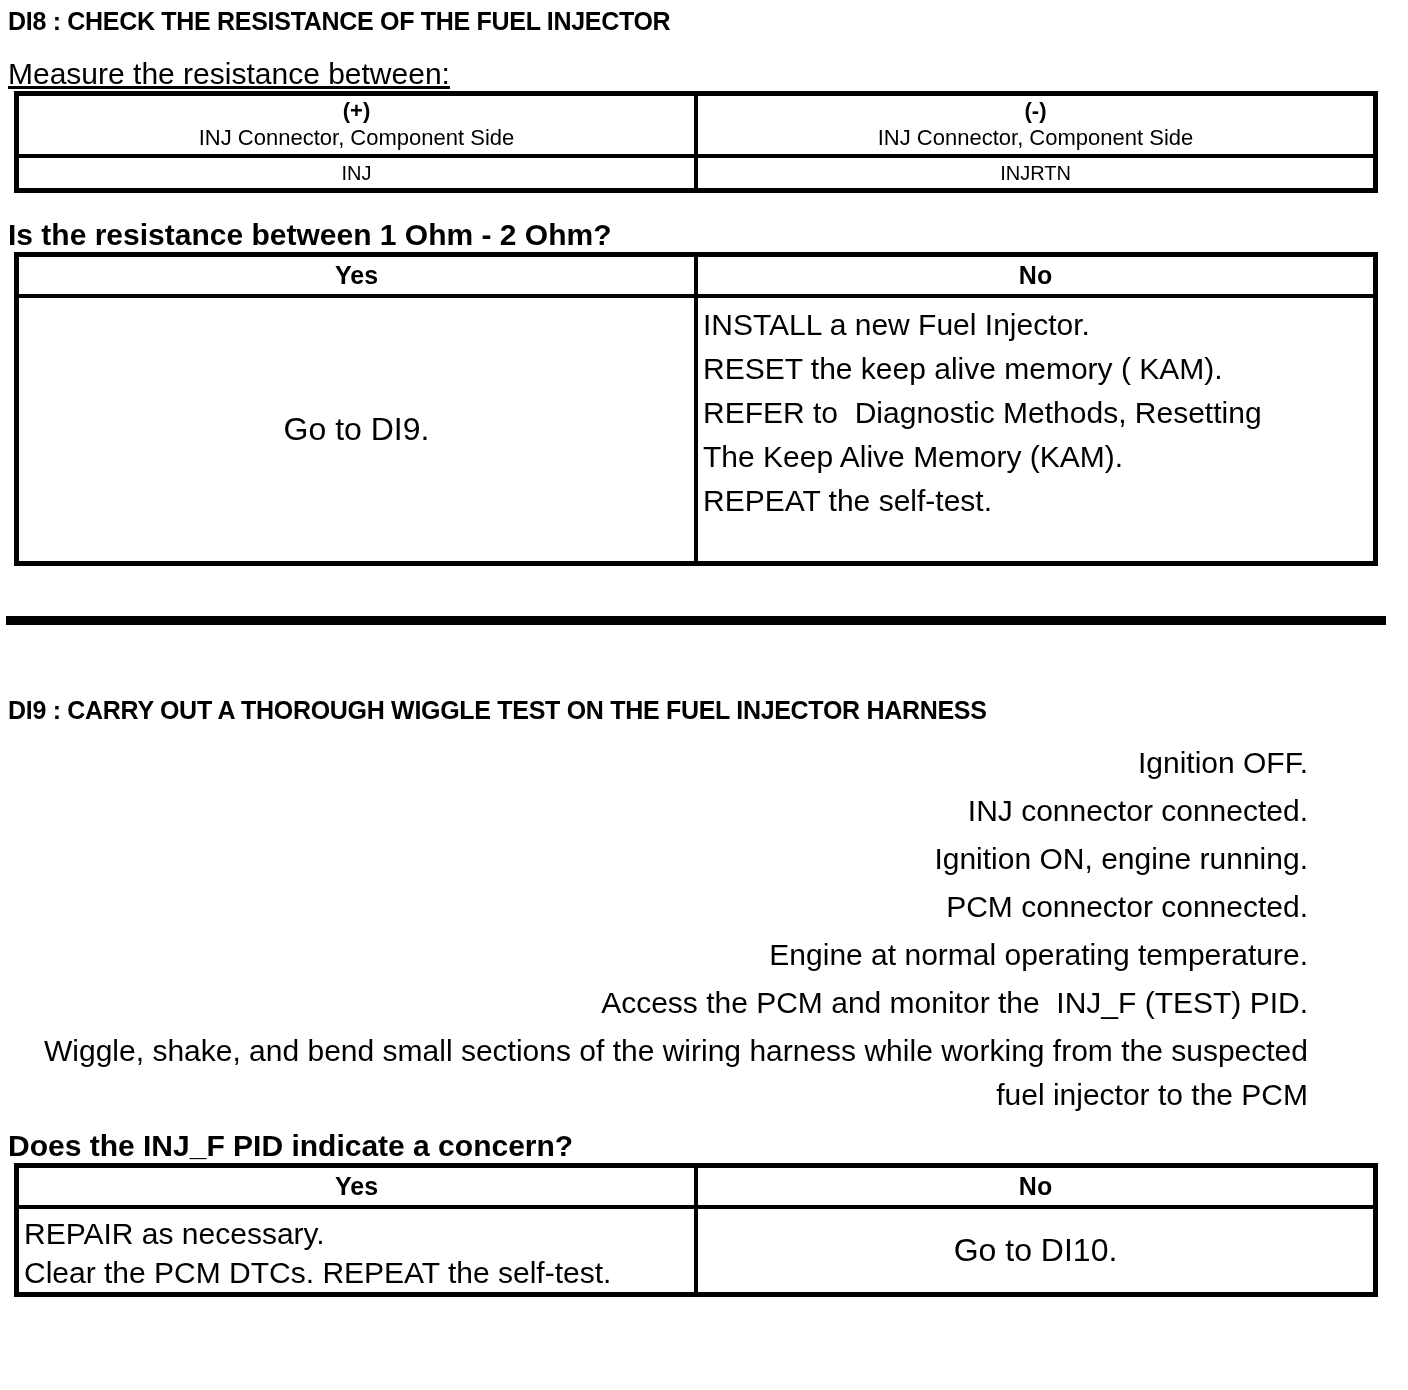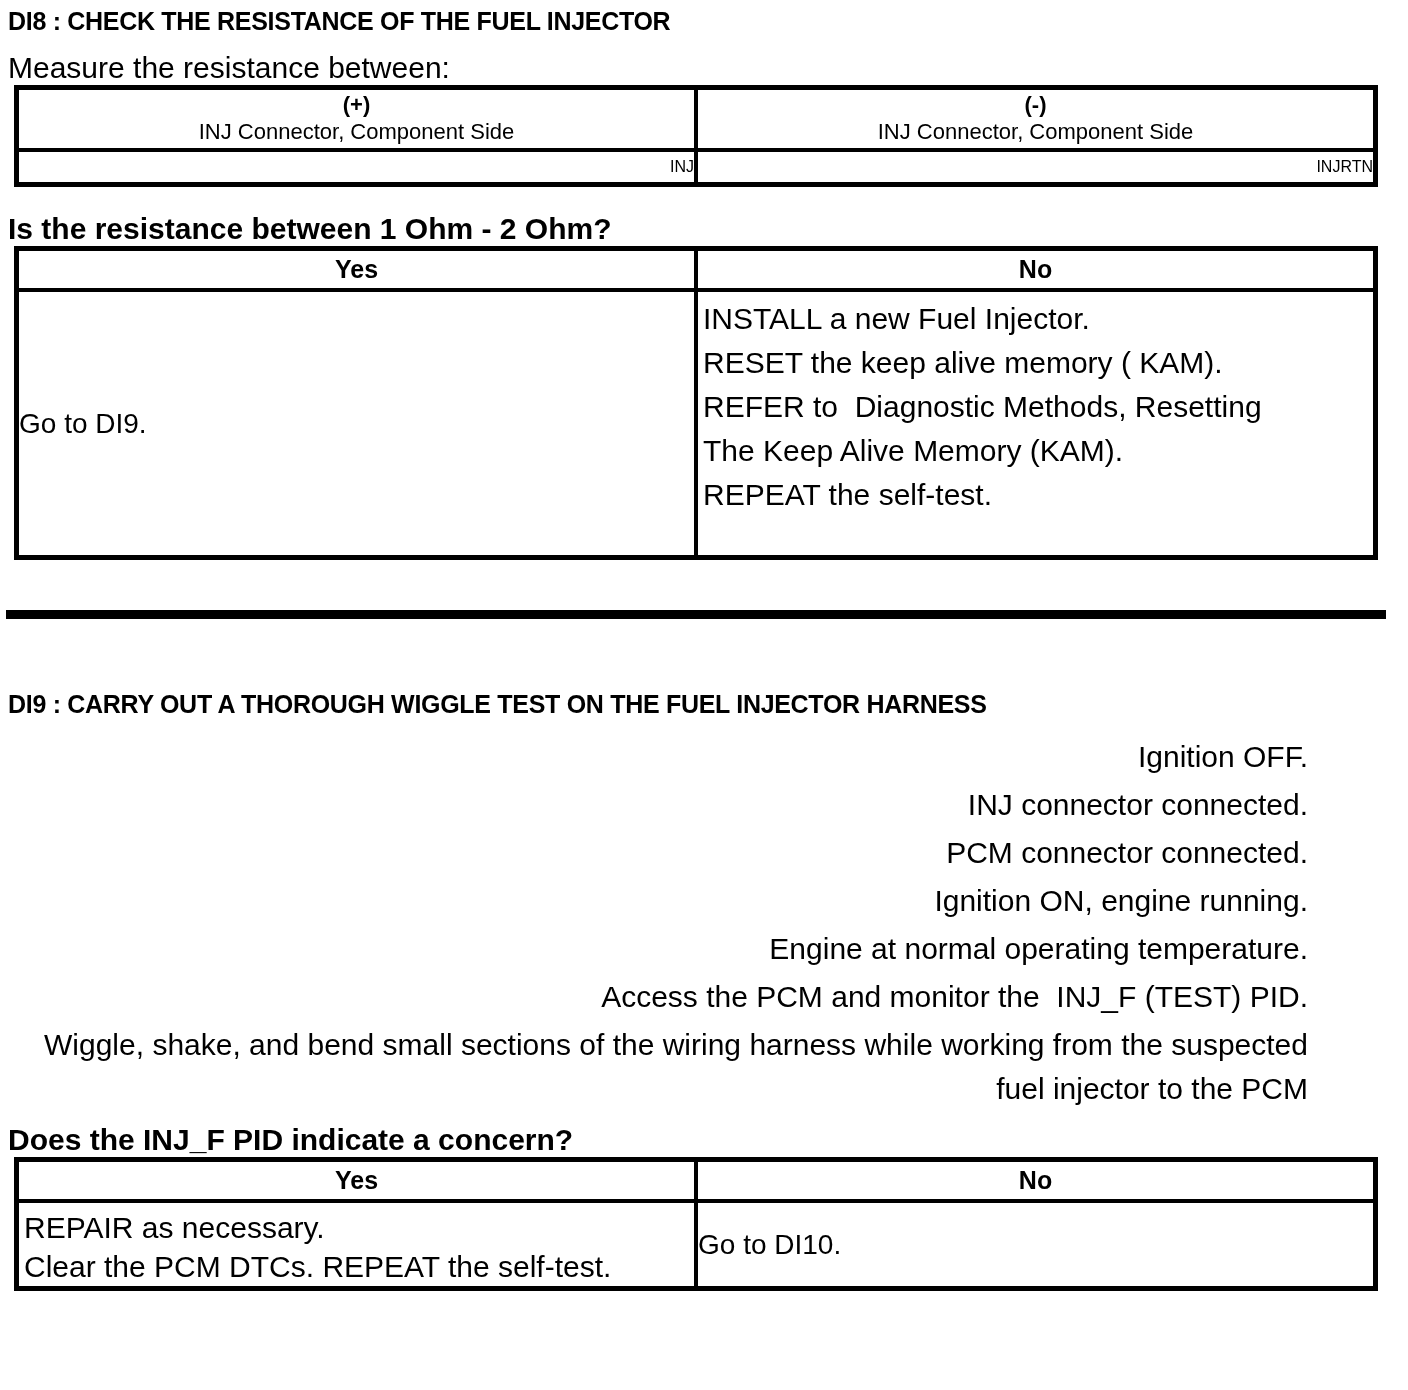--- a/index.html
+++ b/index.html
@@ -22,22 +22,23 @@
   .step-heading {
     font-weight: bold;
     font-size: 25px;
     letter-spacing: -0.3px;
     margin: 0 0 0 8px;
     padding-top: 7px;
     white-space: pre-wrap;
   }
   .intro-line {
     font-size: 30px;
-    margin: 15px 0 0 8px;
-    white-space: pre-wrap;
+    margin: 21px 0 0 8px;
+    white-space: pre-wrap;
+    text-decoration: underline;
   }
   .question-line {
     font-weight: bold;
     font-size: 30px;
     margin: 25px 0 0 8px;
     white-space: pre-wrap;
   }
   table.doc-table {
     border-collapse: collapse;
     table-layout: fixed;
@@ -63,36 +64,36 @@
     font-size: 22px;
     line-height: 26px;
   }
   .conn-label {
     display: block;
     font-size: 22px;
     line-height: 28px;
   }
   .pin-cell {
     height: 30px;
-    text-align: right;
-    vertical-align: middle;
-    font-size: 16px;
+    text-align: center;
+    vertical-align: middle;
+    font-size: 20px;
   }
   
   .decision-table th {
     font-weight: bold;
     font-size: 25px;
     text-align: center;
     vertical-align: middle;
     height: 37px;
   }
   .decision-table .center-cell {
-    text-align: left;
-    vertical-align: middle;
-    font-size: 28px;
+    text-align: center;
+    vertical-align: middle;
+    font-size: 32px;
   }
   .decision-table .action-cell {
     vertical-align: top;
     text-align: left;
     font-size: 30px;
     padding: 5px 0 0 5px;
   }
   .action-line {
     line-height: 44px;
     white-space: pre-wrap;
@@ -175,22 +176,22 @@
     </tbody>
   </table>
 
   <div class="section-rule"></div>
 
   <div class="step-heading di9-heading">DI9 : CARRY OUT A THOROUGH WIGGLE TEST ON THE FUEL INJECTOR HARNESS</div>
 
   <div class="steps">
     <p class="step-line">Ignition OFF.</p>
     <p class="step-line">INJ connector connected.</p>
+    <p class="step-line">Ignition ON, engine running.</p>
     <p class="step-line">PCM connector connected.</p>
-    <p class="step-line">Ignition ON, engine running.</p>
     <p class="step-line">Engine at normal operating temperature.</p>
     <p class="step-line">Access the PCM and monitor the  INJ_F (TEST) PID.</p>
     <p class="step-line">Wiggle, shake, and bend small sections of the wiring harness while working from the suspected fuel injector to the PCM</p>
   </div>
 
   <div class="question-line question-2">Does the INJ_F PID indicate a concern?</div>
 
   <table class="doc-table decision-table decision-2">
     <tbody>
       <tr>

